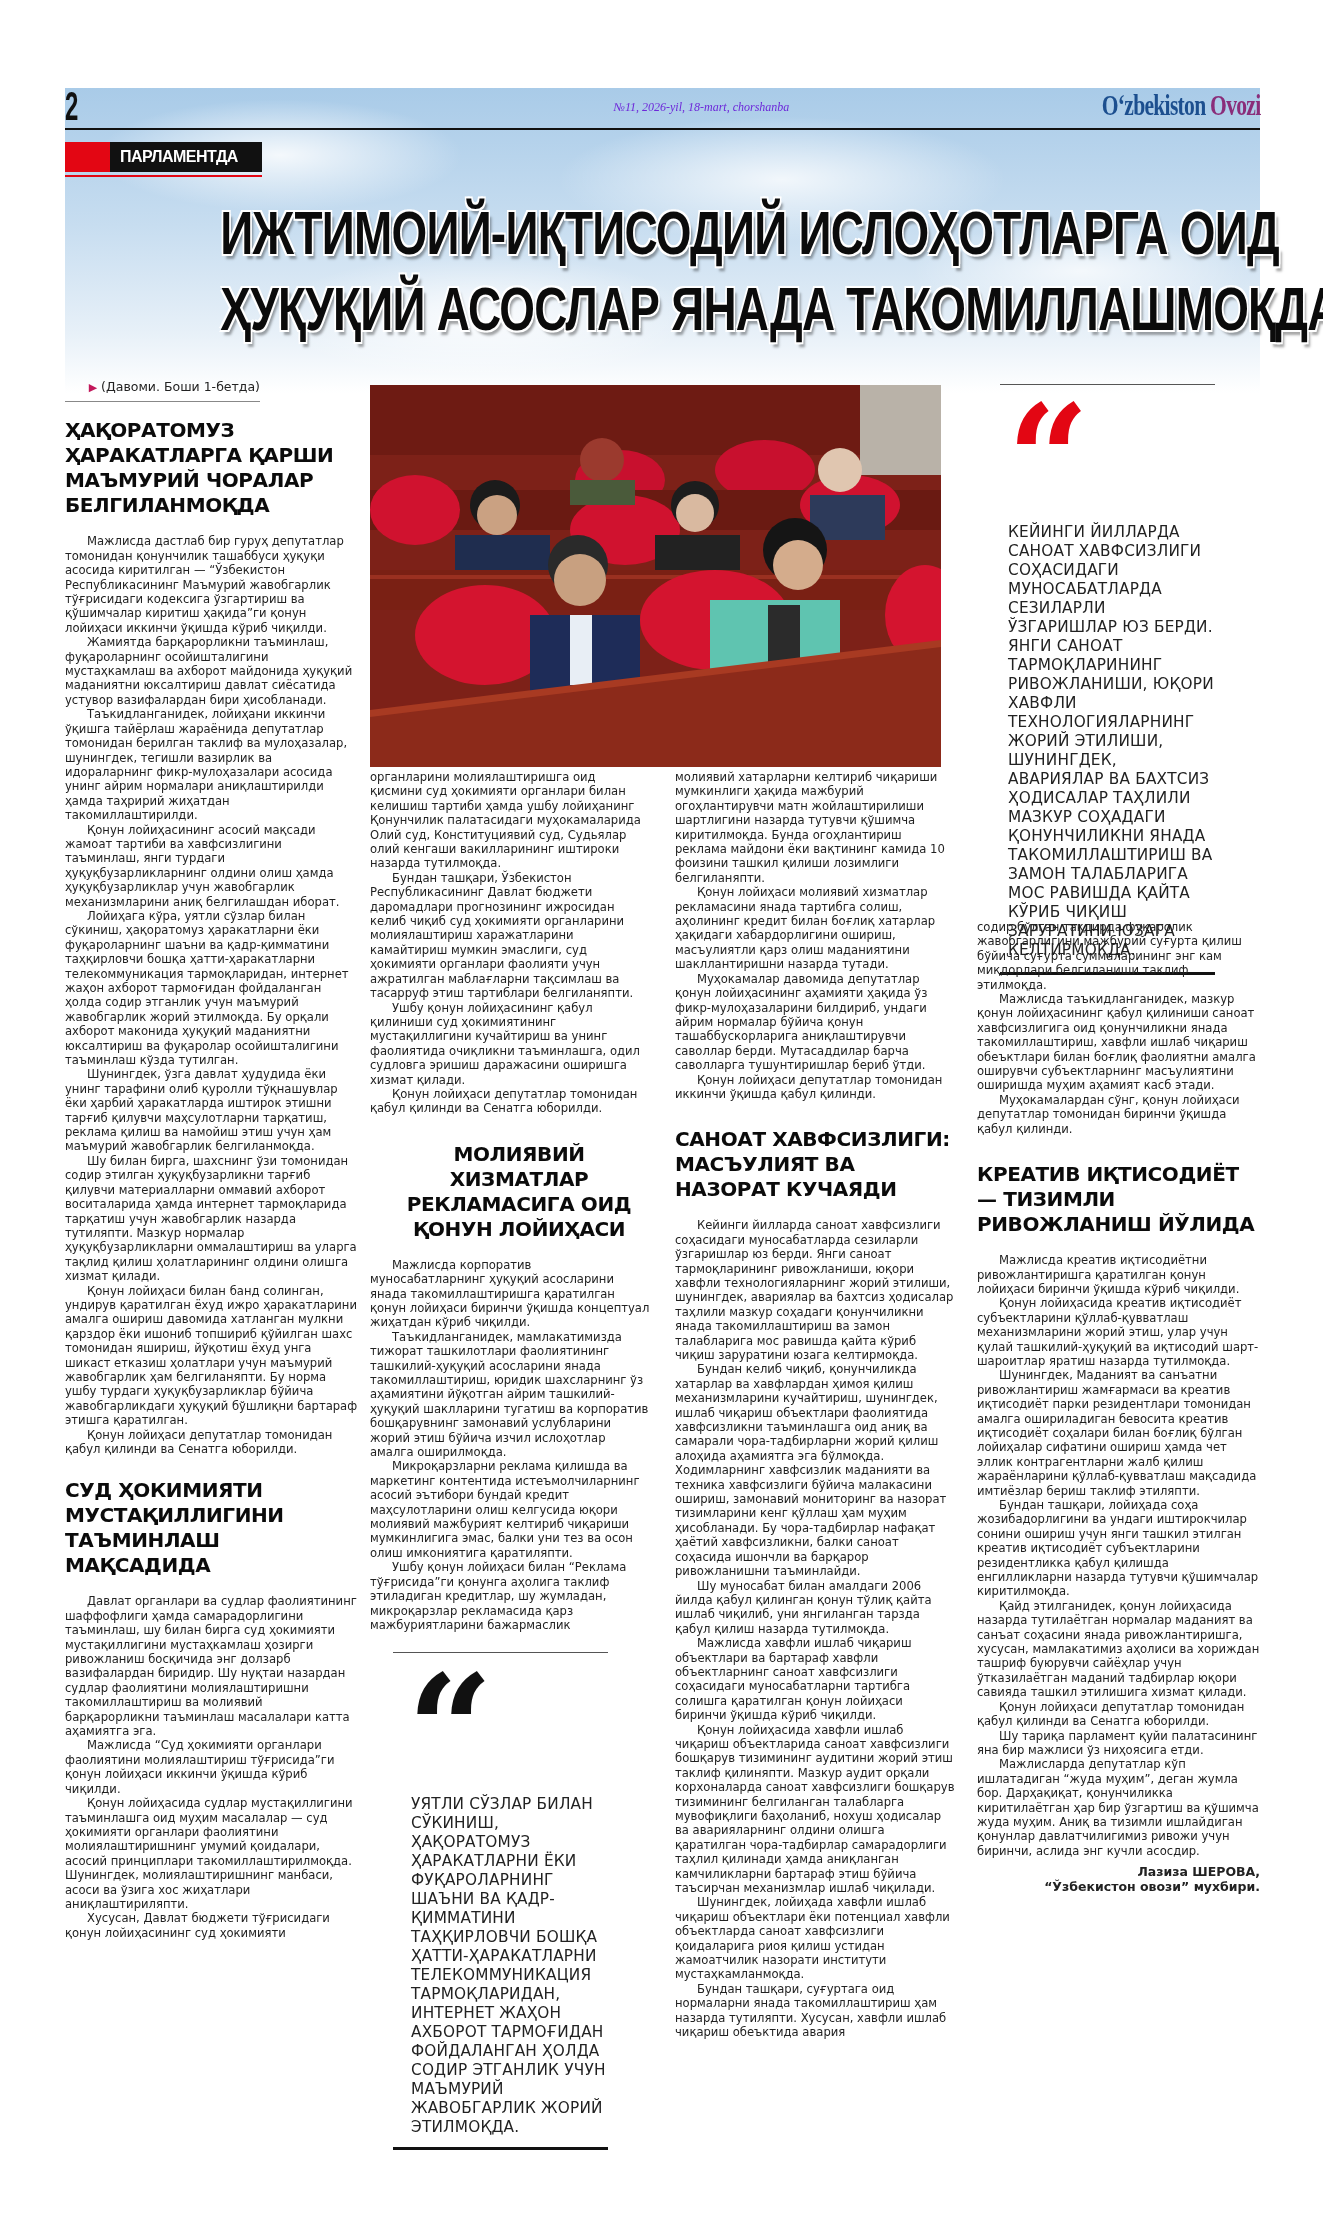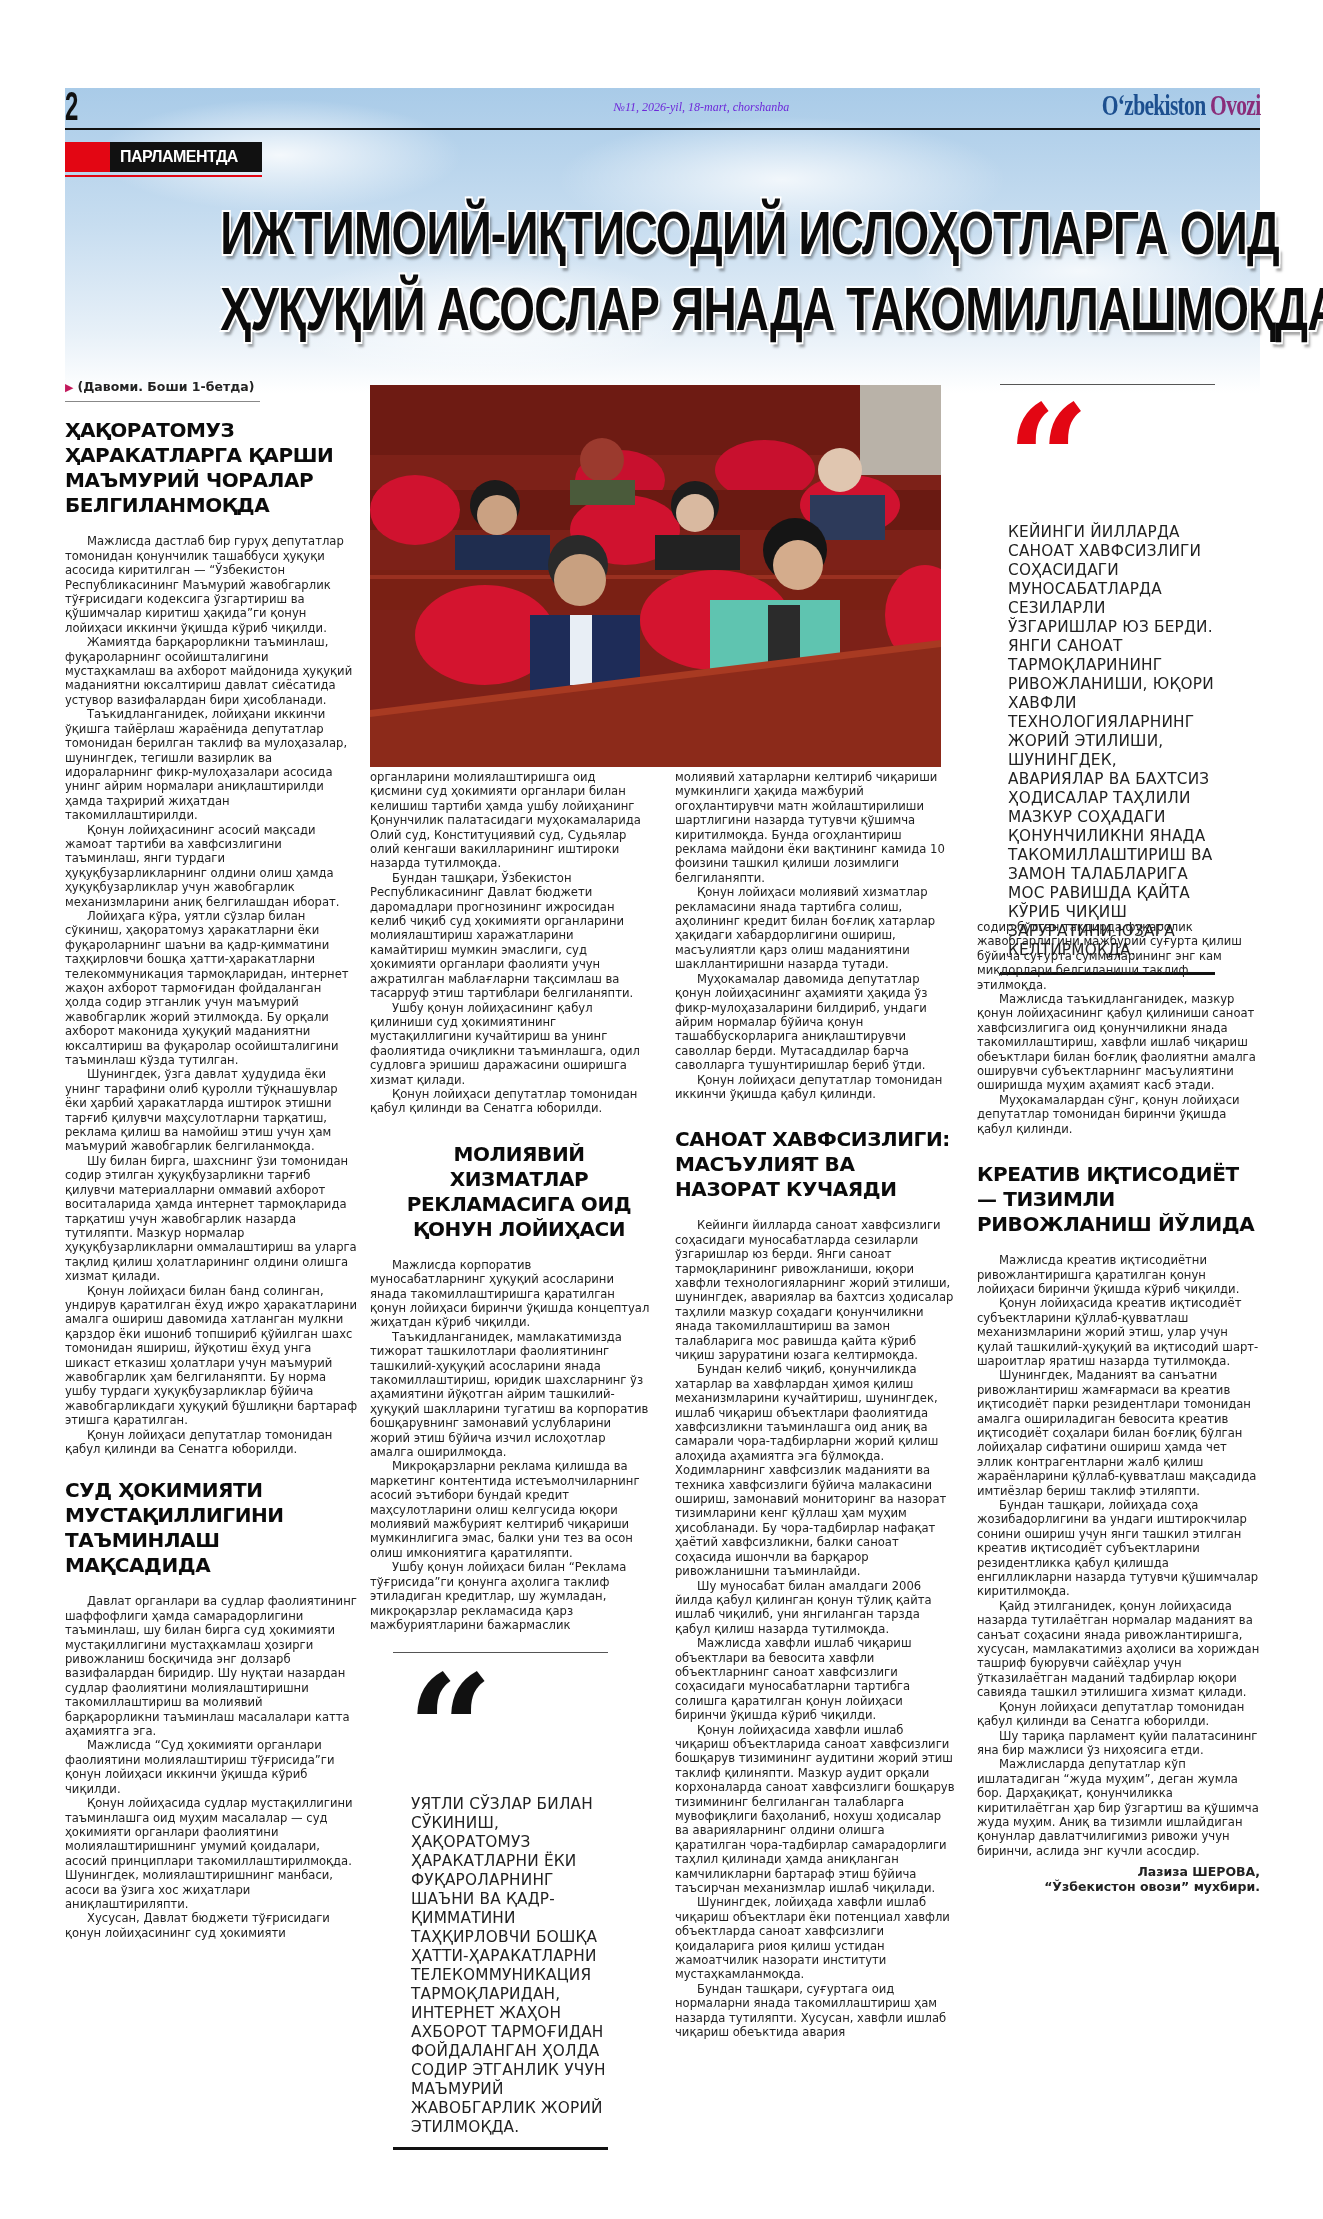--- a/index.html
+++ b/index.html
@@ -49,21 +49,21 @@
 
   
   .col { position: absolute; font-size: 11.6px; line-height: 14.4px; color: #222; }
   .col p { text-indent: 22px; }
   .col p.noindent { text-indent: 0; }
   .c1 { left: 65px; top: 380px; width: 295px; }
   .c2 { left: 370px; top: 770px; width: 280px; }
   .c3 { left: 675px; top: 770px; width: 280px; }
   .c4 { left: 977px; top: 920px; width: 283px; }
 
-  .cont { font-weight: 700; font-size: 12.5px; padding-bottom: 6px; border-bottom: 1px solid #888; width: 195px; margin-bottom: 16px; }
+  .cont { font-weight: 400; font-size: 12.5px; padding-bottom: 6px; border-bottom: 1px solid #888; width: 195px; margin-bottom: 16px; text-align: right; }
   .cont .tri { color: #c2185b; font-size: 11px; margin-right: 4px; }
 
   .subhead {
     font-family: "DejaVu Sans", sans-serif; font-weight: 700; font-size: 20px; line-height: 25px;
     color: #0b0b0b; margin: 14px 0 16px 0; letter-spacing: -0.4px; text-transform: uppercase;
   }
   .subhead.center { text-align: center; padding-left: 18px; }
 
   .photo {
     position: absolute; left: 370px; top: 385px; width: 571px; height: 382px; overflow: hidden;
@@ -193,21 +193,21 @@
 
 <div class="col c3">
   <p class="noindent">молиявий хатарларни келтириб чиқариши мумкинлиги ҳақида мажбурий огоҳлантирувчи матн жойлаштирилиши шартлигини назарда тутувчи қўшимча киритилмоқда. Бунда огоҳлантириш реклама майдони ёки вақтининг камида 10 фоизини ташкил қилиши лозимлиги белгиланяпти.</p>
   <p>Қонун лойиҳаси молиявий хизматлар рекламасини янада тартибга солиш, аҳолининг кредит билан боғлиқ хатарлар ҳақидаги хабардорлигини ошириш, масъулиятли қарз олиш маданиятини шакллантиришни назарда тутади.</p>
   <p>Муҳокамалар давомида депутатлар қонун лойиҳасининг аҳамияти ҳақида ўз фикр-мулоҳазаларини билдириб, ундаги айрим нормалар бўйича қонун ташаббускорларига аниқлаштирувчи саволлар берди. Мутасаддилар барча саволларга тушунтиришлар бериб ўтди.</p>
   <p>Қонун лойиҳаси депутатлар томонидан иккинчи ўқишда қабул қилинди.</p>
   <h2 class="subhead" style="margin-top:26px">САНОАТ ХАВФСИЗЛИГИ: МАСЪУЛИЯТ ВА НАЗОРАТ КУЧАЯДИ</h2>
   <p>Кейинги йилларда саноат хавфсизлиги соҳасидаги муносабатларда сезиларли ўзгаришлар юз берди. Янги саноат тармоқларининг ривожланиши, юқори хавфли технологияларнинг жорий этилиши, шунингдек, авариялар ва бахтсиз ҳодисалар таҳлили мазкур соҳадаги қонунчиликни янада такомиллаштириш ва замон талабларига мос равишда қайта кўриб чиқиш заруратини юзага келтирмоқда.</p>
   <p>Бундан келиб чиқиб, қонунчиликда хатарлар ва хавфлардан ҳимоя қилиш механизмларини кучайтириш, шунингдек, ишлаб чиқариш объектлари фаолиятида хавфсизликни таъминлашга оид аниқ ва самарали чора-тадбирларни жорий қилиш алоҳида аҳамиятга эга бўлмоқда. Ходимларнинг хавфсизлик маданияти ва техника хавфсизлиги бўйича малакасини ошириш, замонавий мониторинг ва назорат тизимларини кенг қўллаш ҳам муҳим ҳисобланади. Бу чора-тадбирлар нафақат ҳаётий хавфсизликни, балки саноат соҳасида ишончли ва барқарор ривожланишни таъминлайди.</p>
   <p>Шу муносабат билан амалдаги 2006 йилда қабул қилинган қонун тўлиқ қайта ишлаб чиқилиб, уни янгиланган тарзда қабул қилиш назарда тутилмоқда.</p>
-  <p>Мажлисда хавфли ишлаб чиқариш объектлари ва бевосита хавфли объектларнинг саноат хавфсизлиги соҳасидаги муносабатларни тартибга солишга қаратилган қонун лойиҳаси биринчи ўқишда  кўриб чиқилди.</p>
+  <p>Мажлисда хавфли ишлаб чиқариш объектлари ва бартараф хавфли объектларнинг саноат хавфсизлиги соҳасидаги муносабатларни тартибга солишга қаратилган қонун лойиҳаси биринчи ўқишда  кўриб чиқилди.</p>
   <p>Қонун лойиҳасида хавфли ишлаб чиқариш объектларида саноат хавфсизлиги бошқарув тизимининг аудитини жорий этиш таклиф қилиняпти. Мазкур аудит орқали корхоналарда саноат хавфсизлиги бошқарув тизимининг белгиланган талабларга мувофиқлиги баҳоланиб, нохуш ҳодисалар ва аварияларнинг олдини олишга қаратилган чора-тадбирлар самарадорлиги таҳлил қилинади ҳамда аниқланган камчиликларни бартараф этиш бўйича таъсирчан механизмлар ишлаб чиқилади.</p>
   <p>Шунингдек, лойиҳада хавфли ишлаб чиқариш объектлари ёки потенциал хавфли объектларда саноат хавфсизлиги қоидаларига риоя қилиш устидан жамоатчилик назорати институти мустаҳкамланмоқда.</p>
   <p>Бундан ташқари, суғуртага оид нормаларни янада такомиллаштириш ҳам назарда тутиляпти. Хусусан, хавфли ишлаб чиқариш обеъктида авария</p>
 </div>
 
 <div class="quote-box q1">
   <div class="rule-top"></div>
   <div class="qmarks">“</div>
   <div class="qtext">Кейинги йилларда саноат хавфсизлиги соҳасидаги муносабатларда сезиларли ўзгаришлар юз берди. Янги саноат тармоқларининг ривожланиши, юқори хавфли технологияларнинг жорий этилиши, шунингдек, авариялар ва бахтсиз ҳодисалар таҳлили мазкур соҳадаги қонунчиликни янада такомиллаштириш ва замон талабларига мос равишда қайта кўриб чиқиш заруратини юзага келтирмоқда.</div>
   <div class="rule-bot" style="margin-top:12px"></div>

